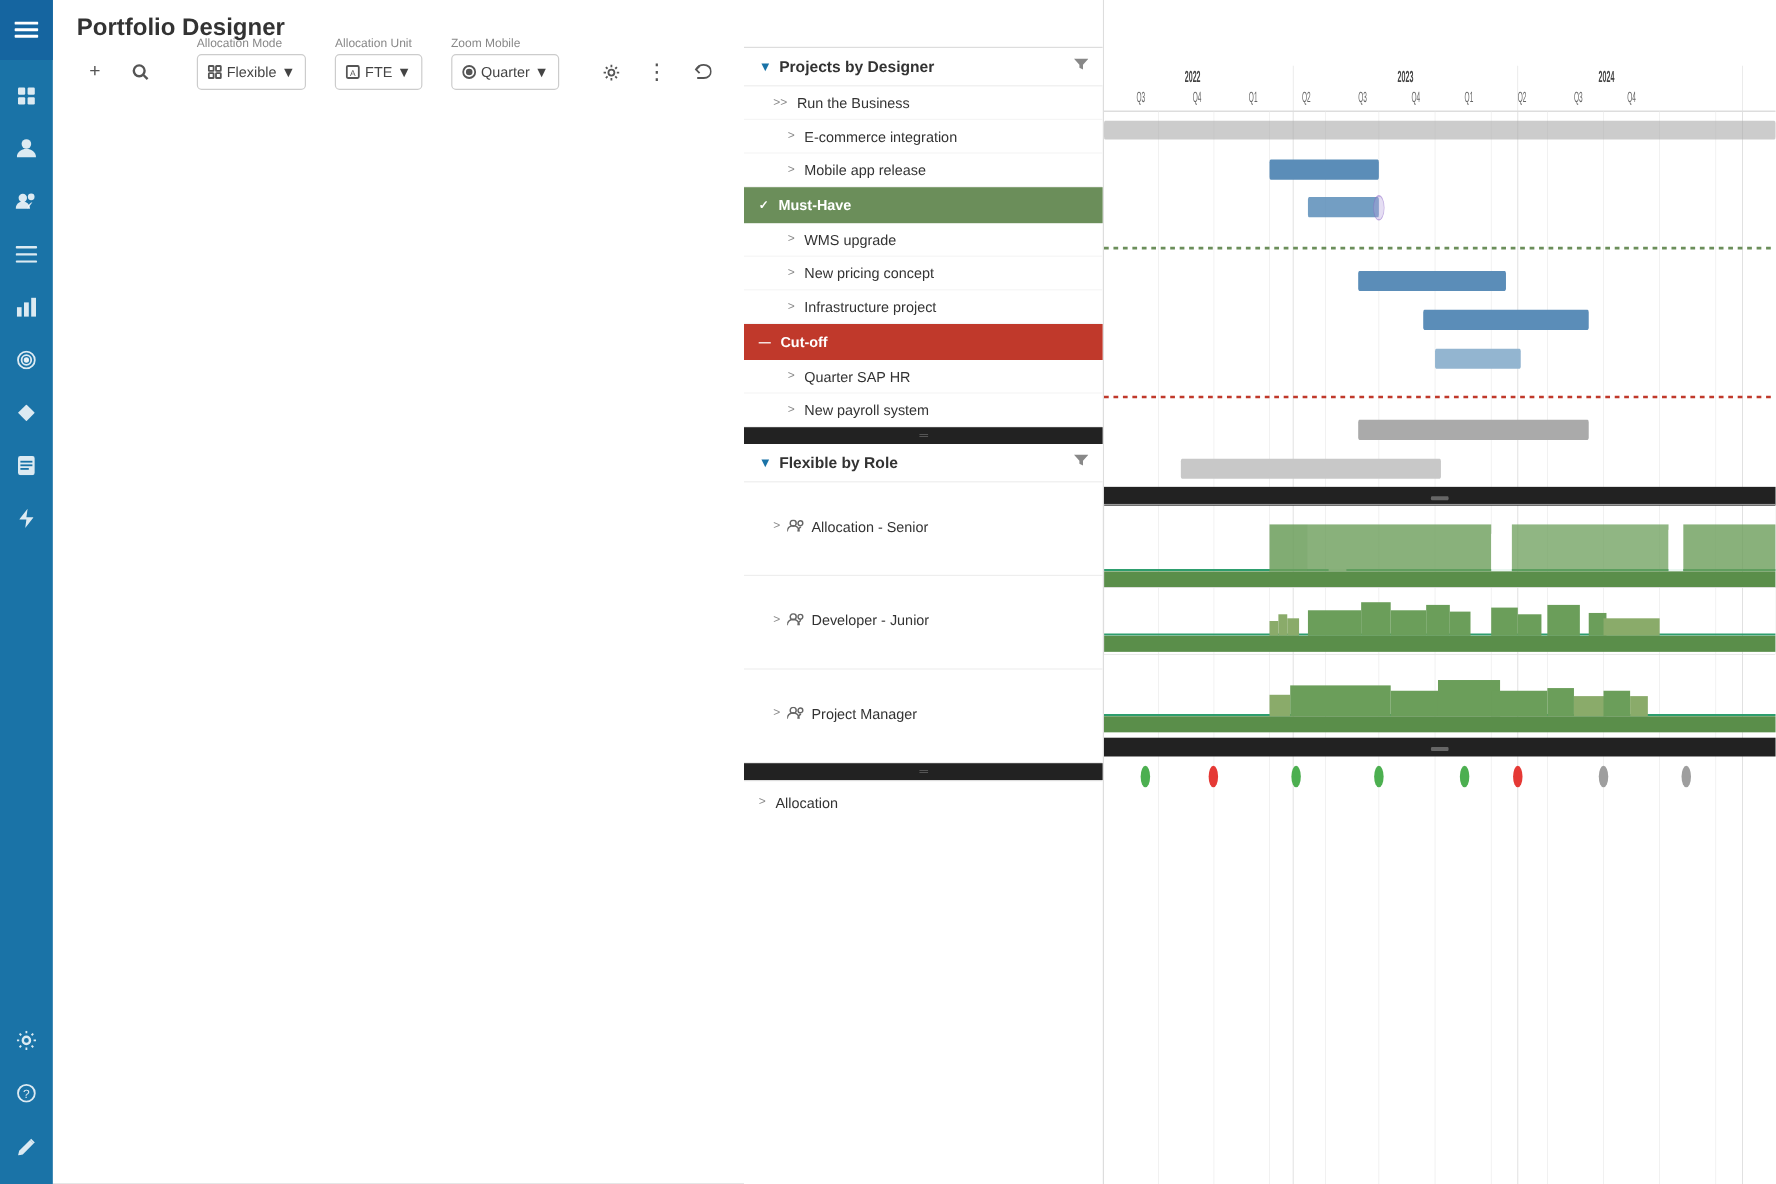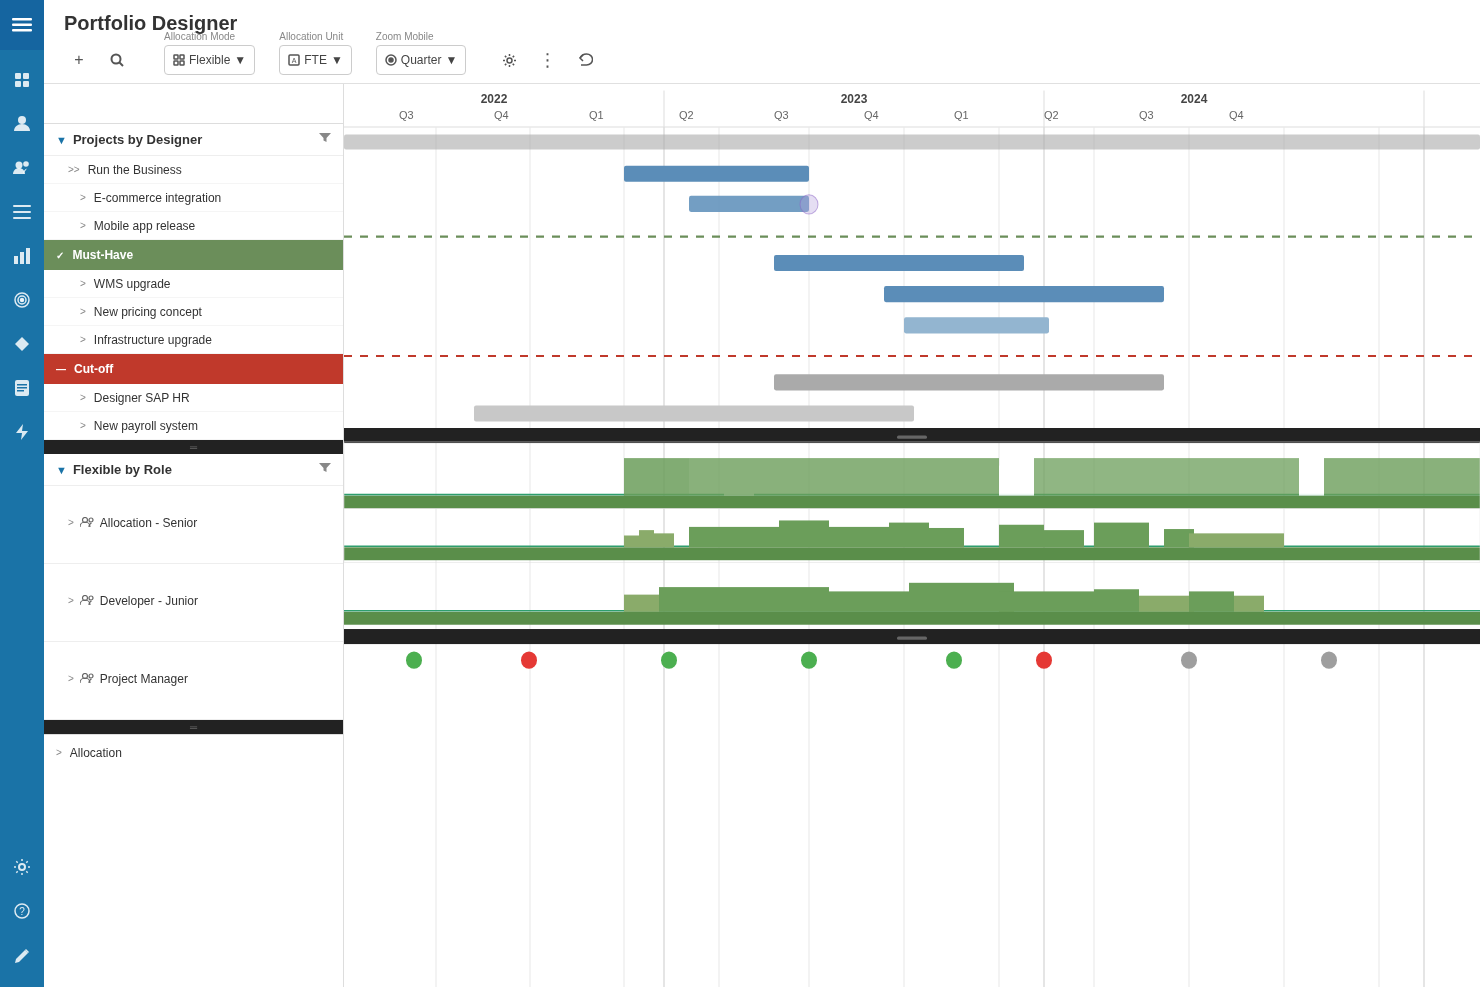--- a/index.html
+++ b/index.html
@@ -37,21 +37,20 @@
       font-size: 16px;
       cursor: pointer;
       margin: 2px 0;
     }
     .nav-spacer { flex: 1; }
 
     
     .main-content {
       flex: 1;
       display: flex;
-      flex-direction: column;
       background: white;
       overflow: hidden;
     }
 
     
     .header {
       padding: 12px 20px 8px 20px;
       border-bottom: 1px solid #e0e0e0;
       background: white;
     }
@@ -190,20 +189,21 @@
       border-top: 1px solid #ddd;
       cursor: pointer;
       height: 36px;
     }
 
     
     .gantt-chart {
       flex: 1;
       overflow: hidden;
       position: relative;
+      margin-top: 48px;
     }
   </style>
 </head>
 <body>
 
 <div class="left-nav">
   <div class="nav-logo">
     <svg width="20" height="14" viewBox="0 0 20 14" fill="white">
       <rect y="0" width="20" height="2.5" rx="1"></rect>
       <rect y="5.5" width="20" height="2.5" rx="1"></rect>
@@ -406,31 +406,31 @@
         <span>WMS upgrade</span>
       </div>
 
       <div class="project-row indent-2">
         <span class="expand-chevron">&gt;</span>
         <span>New pricing concept</span>
       </div>
 
       <div class="project-row indent-2">
         <span class="expand-chevron">&gt;</span>
-        <span>Infrastructure upgrade</span>
+        <span>Infrastructure project</span>
       </div>
 
       <div class="priority-band cut-off">
         <span style="margin-right:8px;font-size:10px">—</span>
         <span>Cut-off</span>
       </div>
 
       <div class="project-row indent-2">
         <span class="expand-chevron">&gt;</span>
-        <span>Designer SAP HR</span>
+        <span>Quarter SAP HR</span>
       </div>
 
       <div class="project-row indent-2">
         <span class="expand-chevron">&gt;</span>
         <span>New payroll system</span>
       </div>
 
       <div class="black-divider">
         <span style="color:#666">═</span>
       </div>

